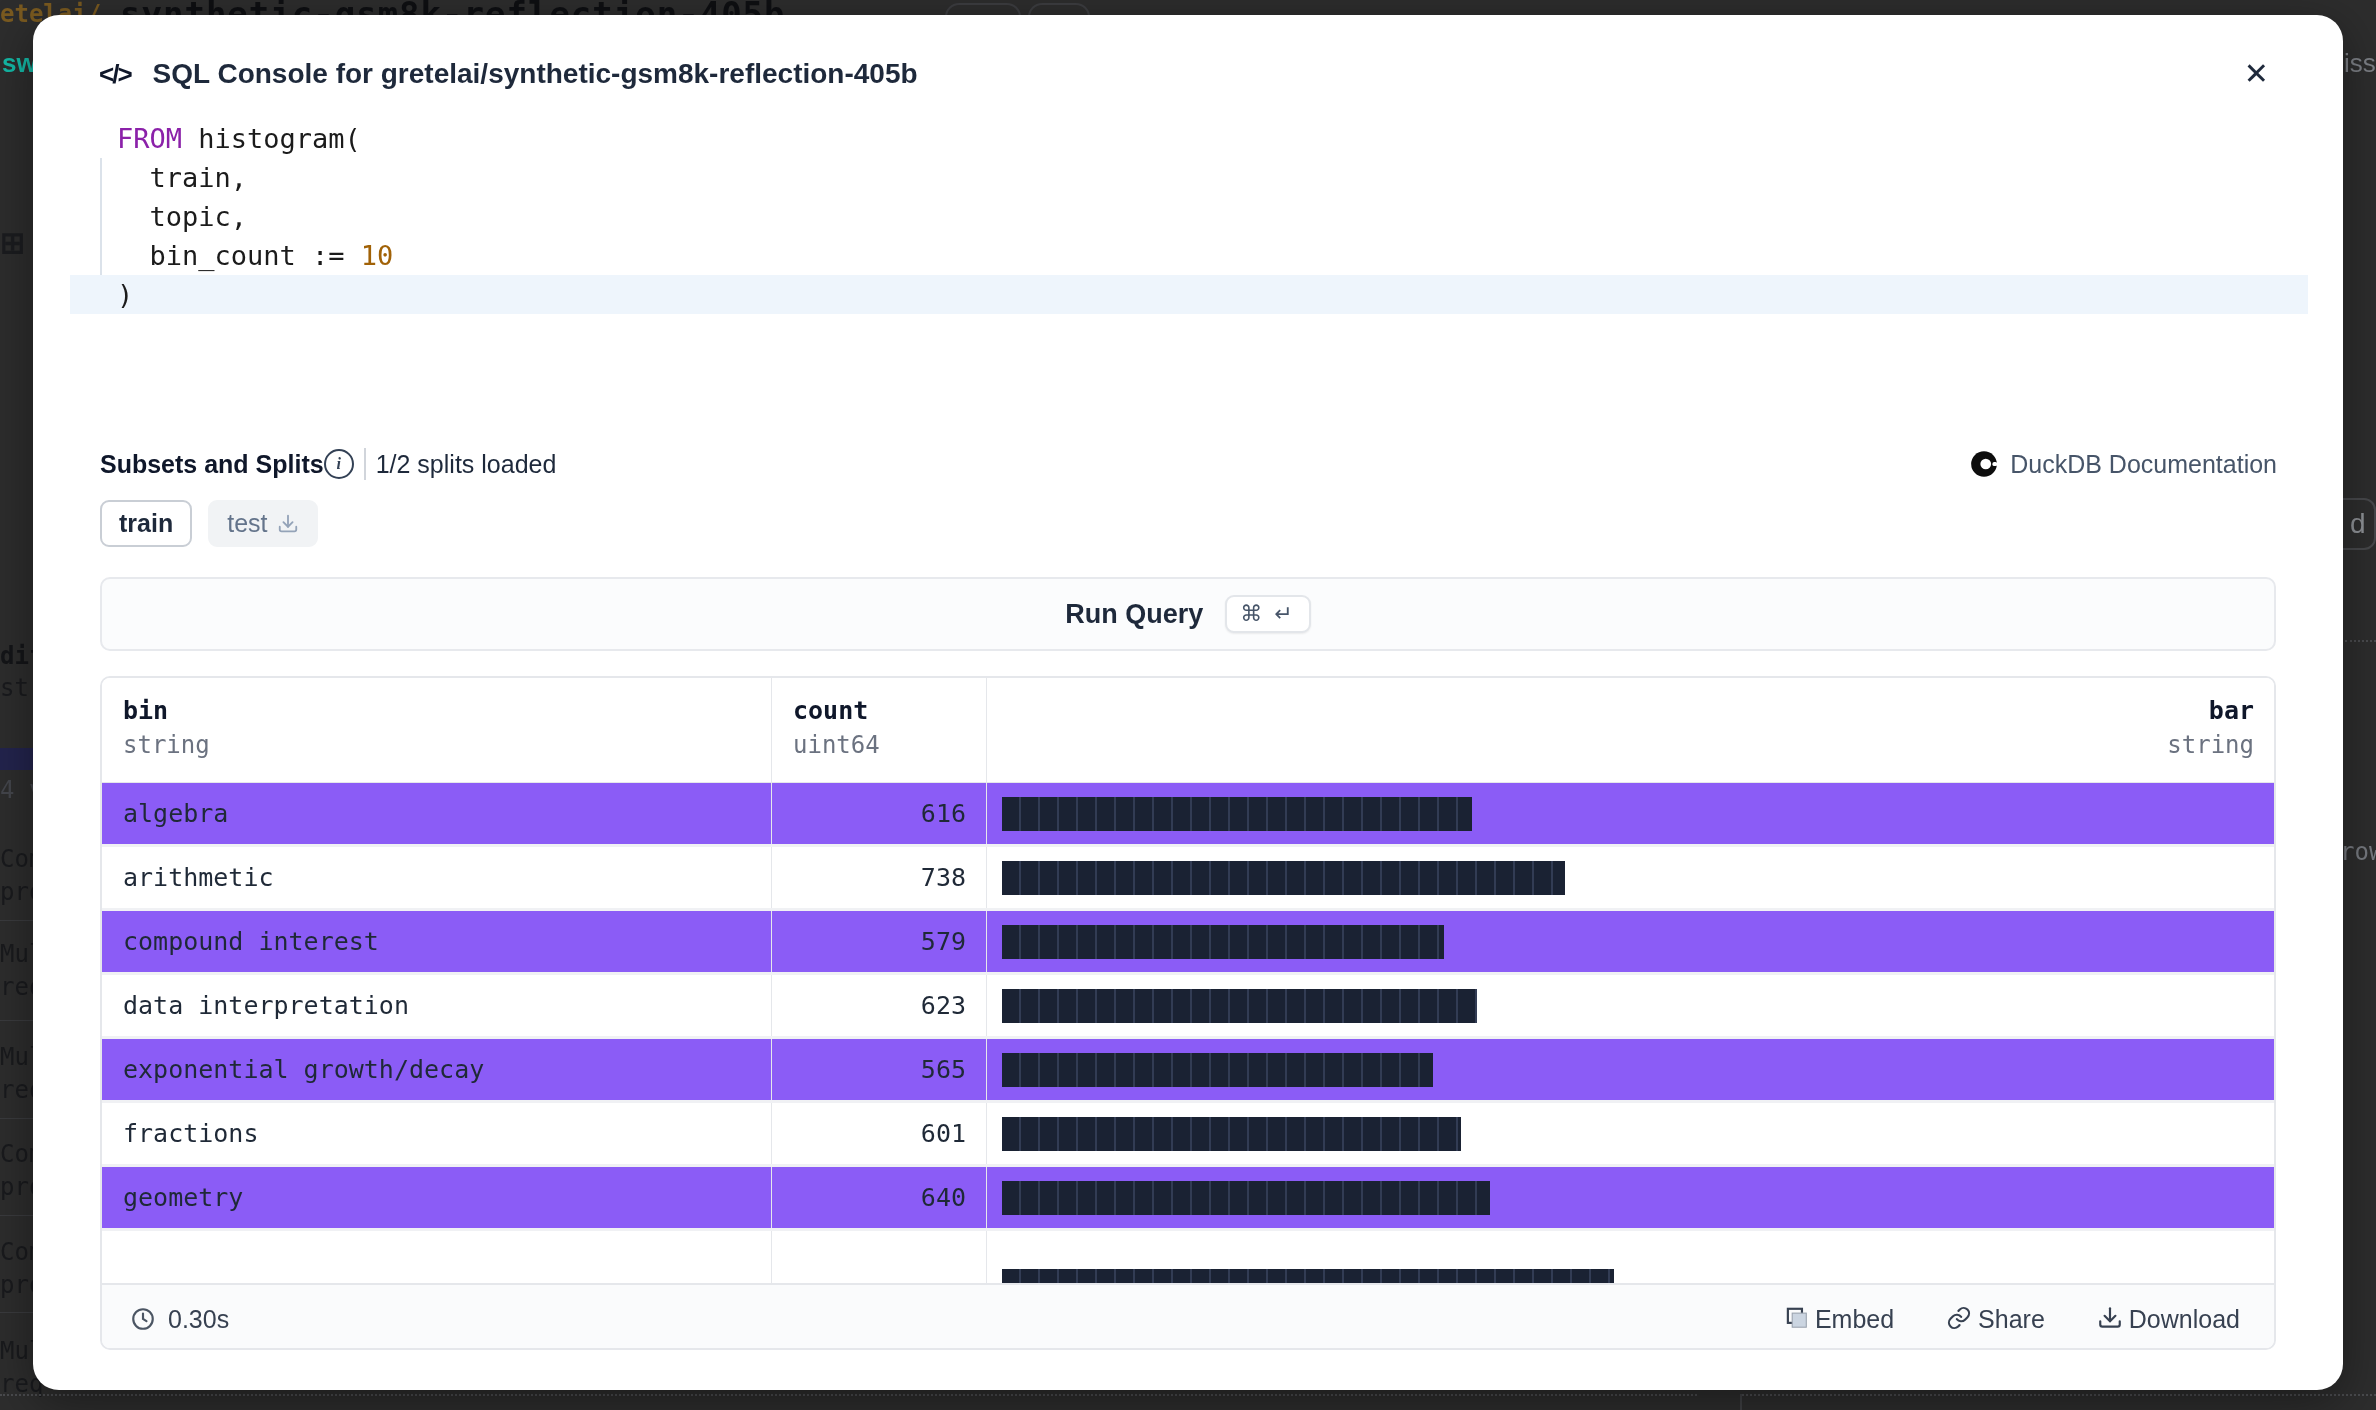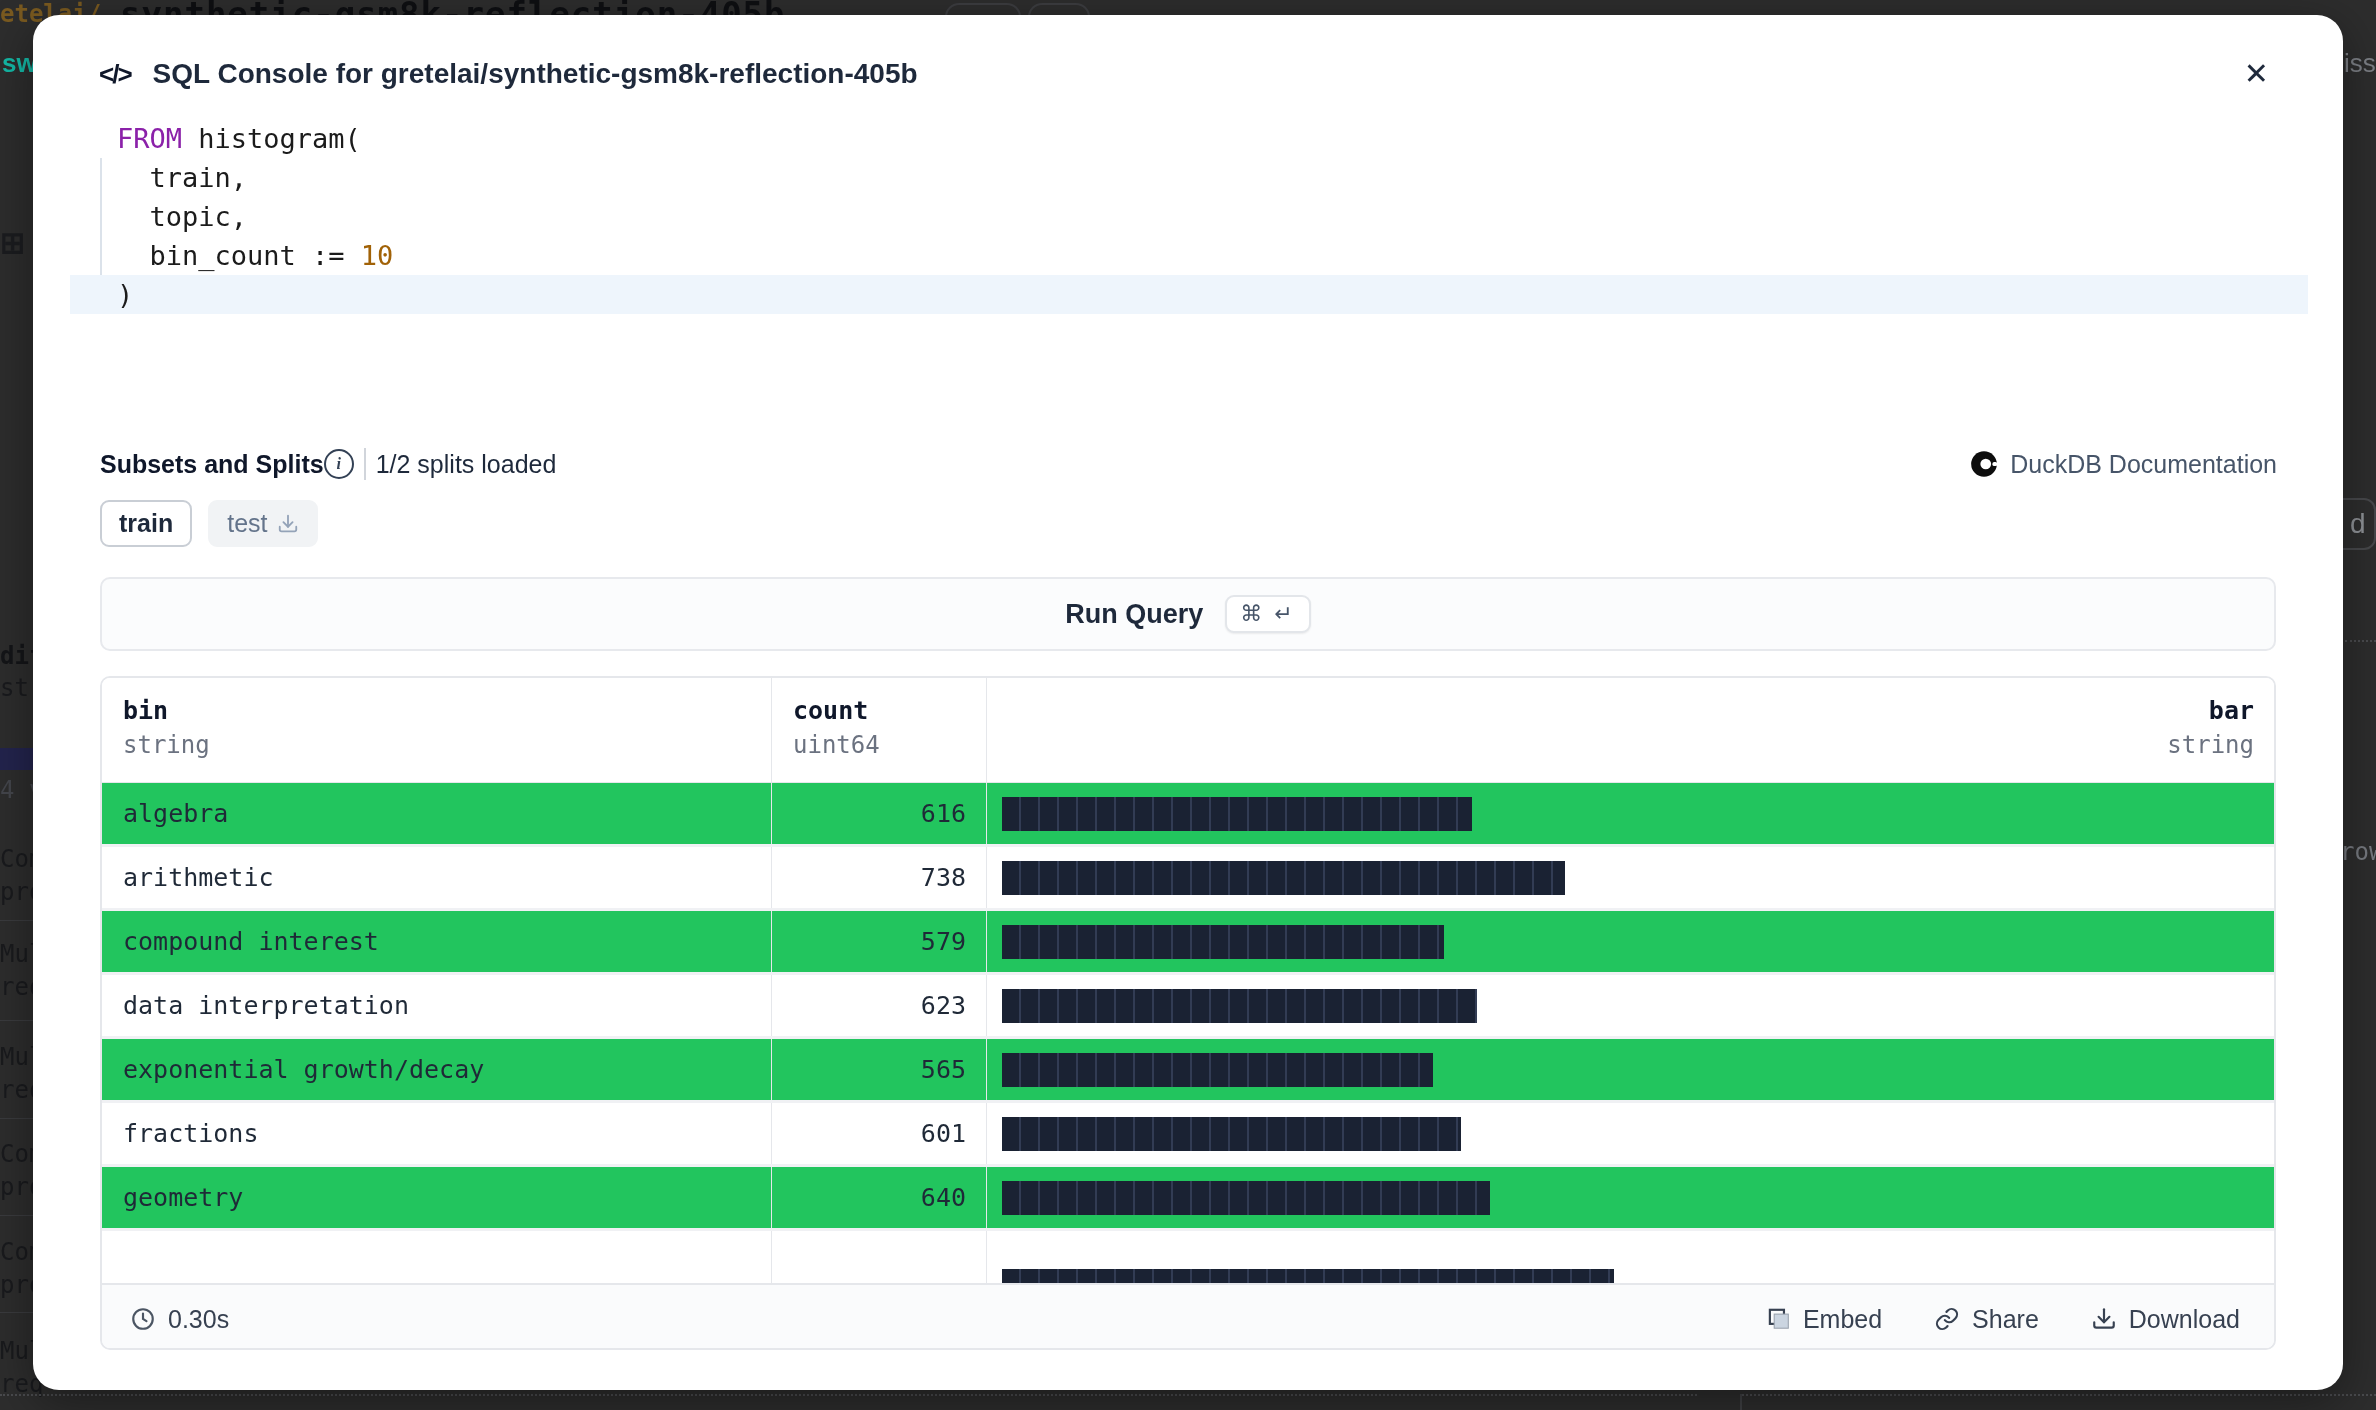--- a/index.html
+++ b/index.html
@@ -73,38 +73,38 @@
     height:674px;box-sizing:border-box;display:flex;flex-direction:column;}
   .thead{display:grid;grid-template-columns:670px 215px 1fr;height:104px;border-bottom:1px solid #e5e7eb;
     background:#fff;flex:0 0 auto;}
   .th{padding:18px 20px 0 21px;border-right:1px solid #e5e7eb;}
   .th:last-child{border-right:none;text-align:right;}
   .th .cname{font-family:"DejaVu Sans Mono",monospace;font-size:25px;font-weight:700;color:#0f172a;}
   .th .ctype{font-family:"DejaVu Sans Mono",monospace;font-size:24px;color:#6b7280;margin-top:6px;}
   .rows-viewport{height:500px;overflow:hidden;flex:0 0 auto;}
   .trow{display:grid;grid-template-columns:670px 215px 1fr;height:61px;border-bottom:3px solid #f0f1f4;
     align-items:center;}
-  .trow.odd{background:#22c55e;}
+  .trow.odd{background:#8b5cf6;}
   .trow.even{background:#ffffff;}
   .td{font-family:"DejaVu Sans Mono",monospace;font-size:25px;color:#1f2937;overflow:hidden;}
   .td.bin{padding-left:21px;border-right:1px solid #e5e7eb;height:100%;display:flex;align-items:center;box-sizing:border-box;}
   .td.count{padding-right:20px;text-align:right;border-right:1px solid #e5e7eb;height:100%;
     display:flex;align-items:center;justify-content:flex-end;box-sizing:border-box;}
   .td.barcell{padding-left:15px;}
   .bar{height:34px;background:#1a2233;
     background-image:repeating-linear-gradient(90deg,#1a2233 0px,#1a2233 17px,#323c54 17px,#323c54 19px);}
   .trow.partial{align-items:start;}
   .trow.partial .bar{margin-top:38px;}
 
   
   .tfoot{height:70px;background:#fafbfc;border-top:2px solid #e5e7eb;display:flex;align-items:center;
     padding:0 28px;box-sizing:border-box;flex:0 0 auto;}
   .duration{display:flex;align-items:center;gap:12px;font-size:25px;color:#374151;flex:1;}
   .foot-actions{display:flex;align-items:center;gap:40px;}
-  .foot-btn{display:flex;align-items:center;gap:12px;font-size:25px;color:#374151;background:none;
+  .foot-btn{display:flex;align-items:flex-start;gap:6px;font-size:25px;color:#374151;background:none;
     border:none;cursor:pointer;font-family:"Liberation Sans",sans-serif;}
   .icon-svg{display:inline-block;vertical-align:middle;}
 </style>
 </head>
 <body>
 
 <div id="backdrop">
   <div id="bg-frags">
       <div class="frag orange" style="left: 0px; top: 0px; text-align: center;">etelai/</div>
       <div class="frag title" style="left: 120px; top: -6px;">synthetic-gsm8k-reflection-405b</div>

